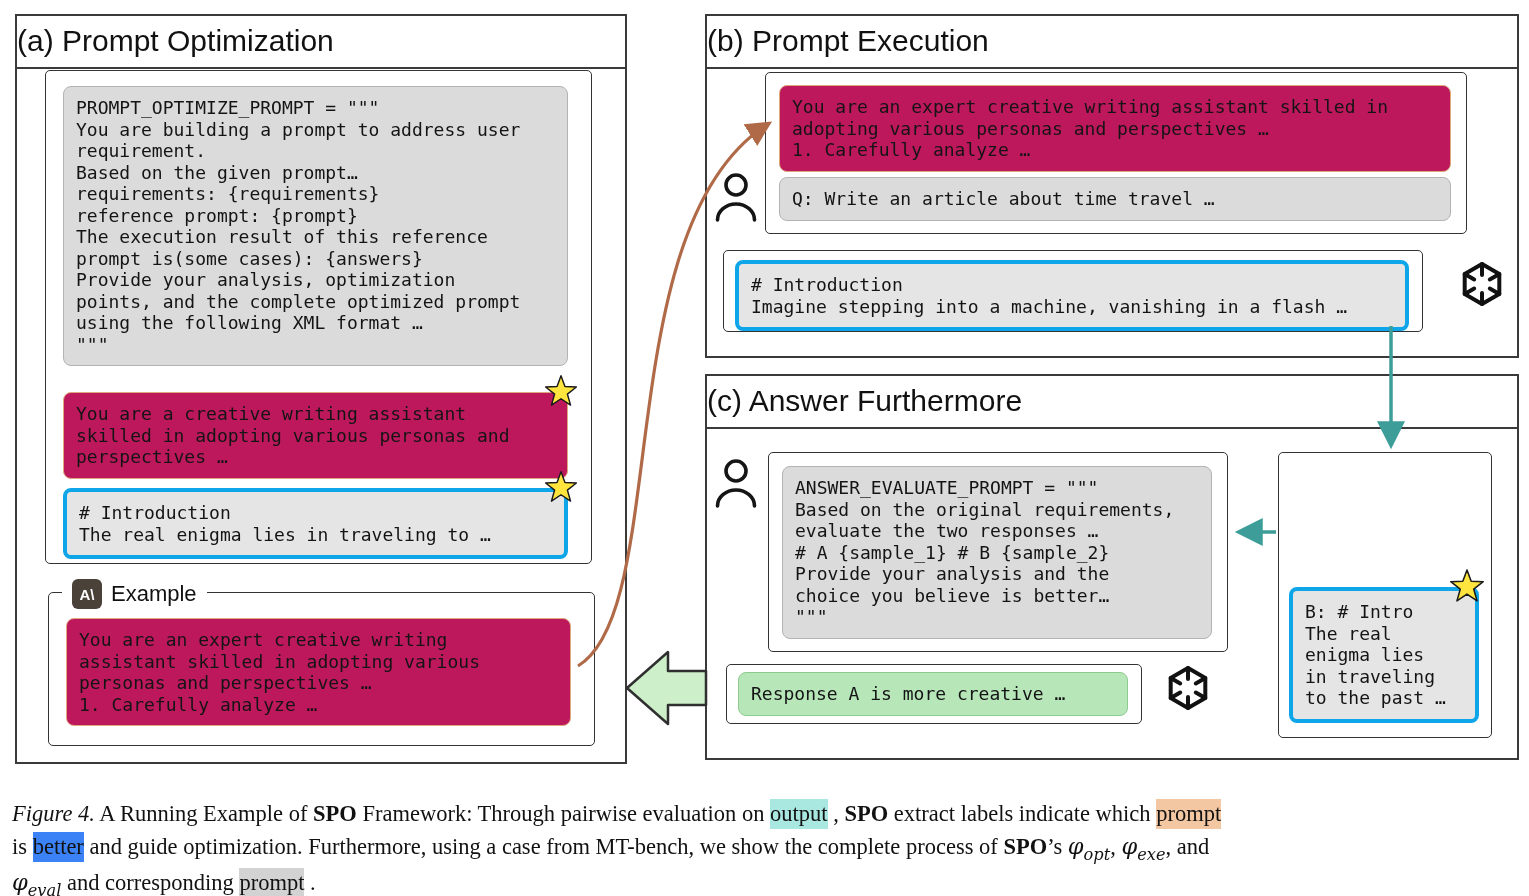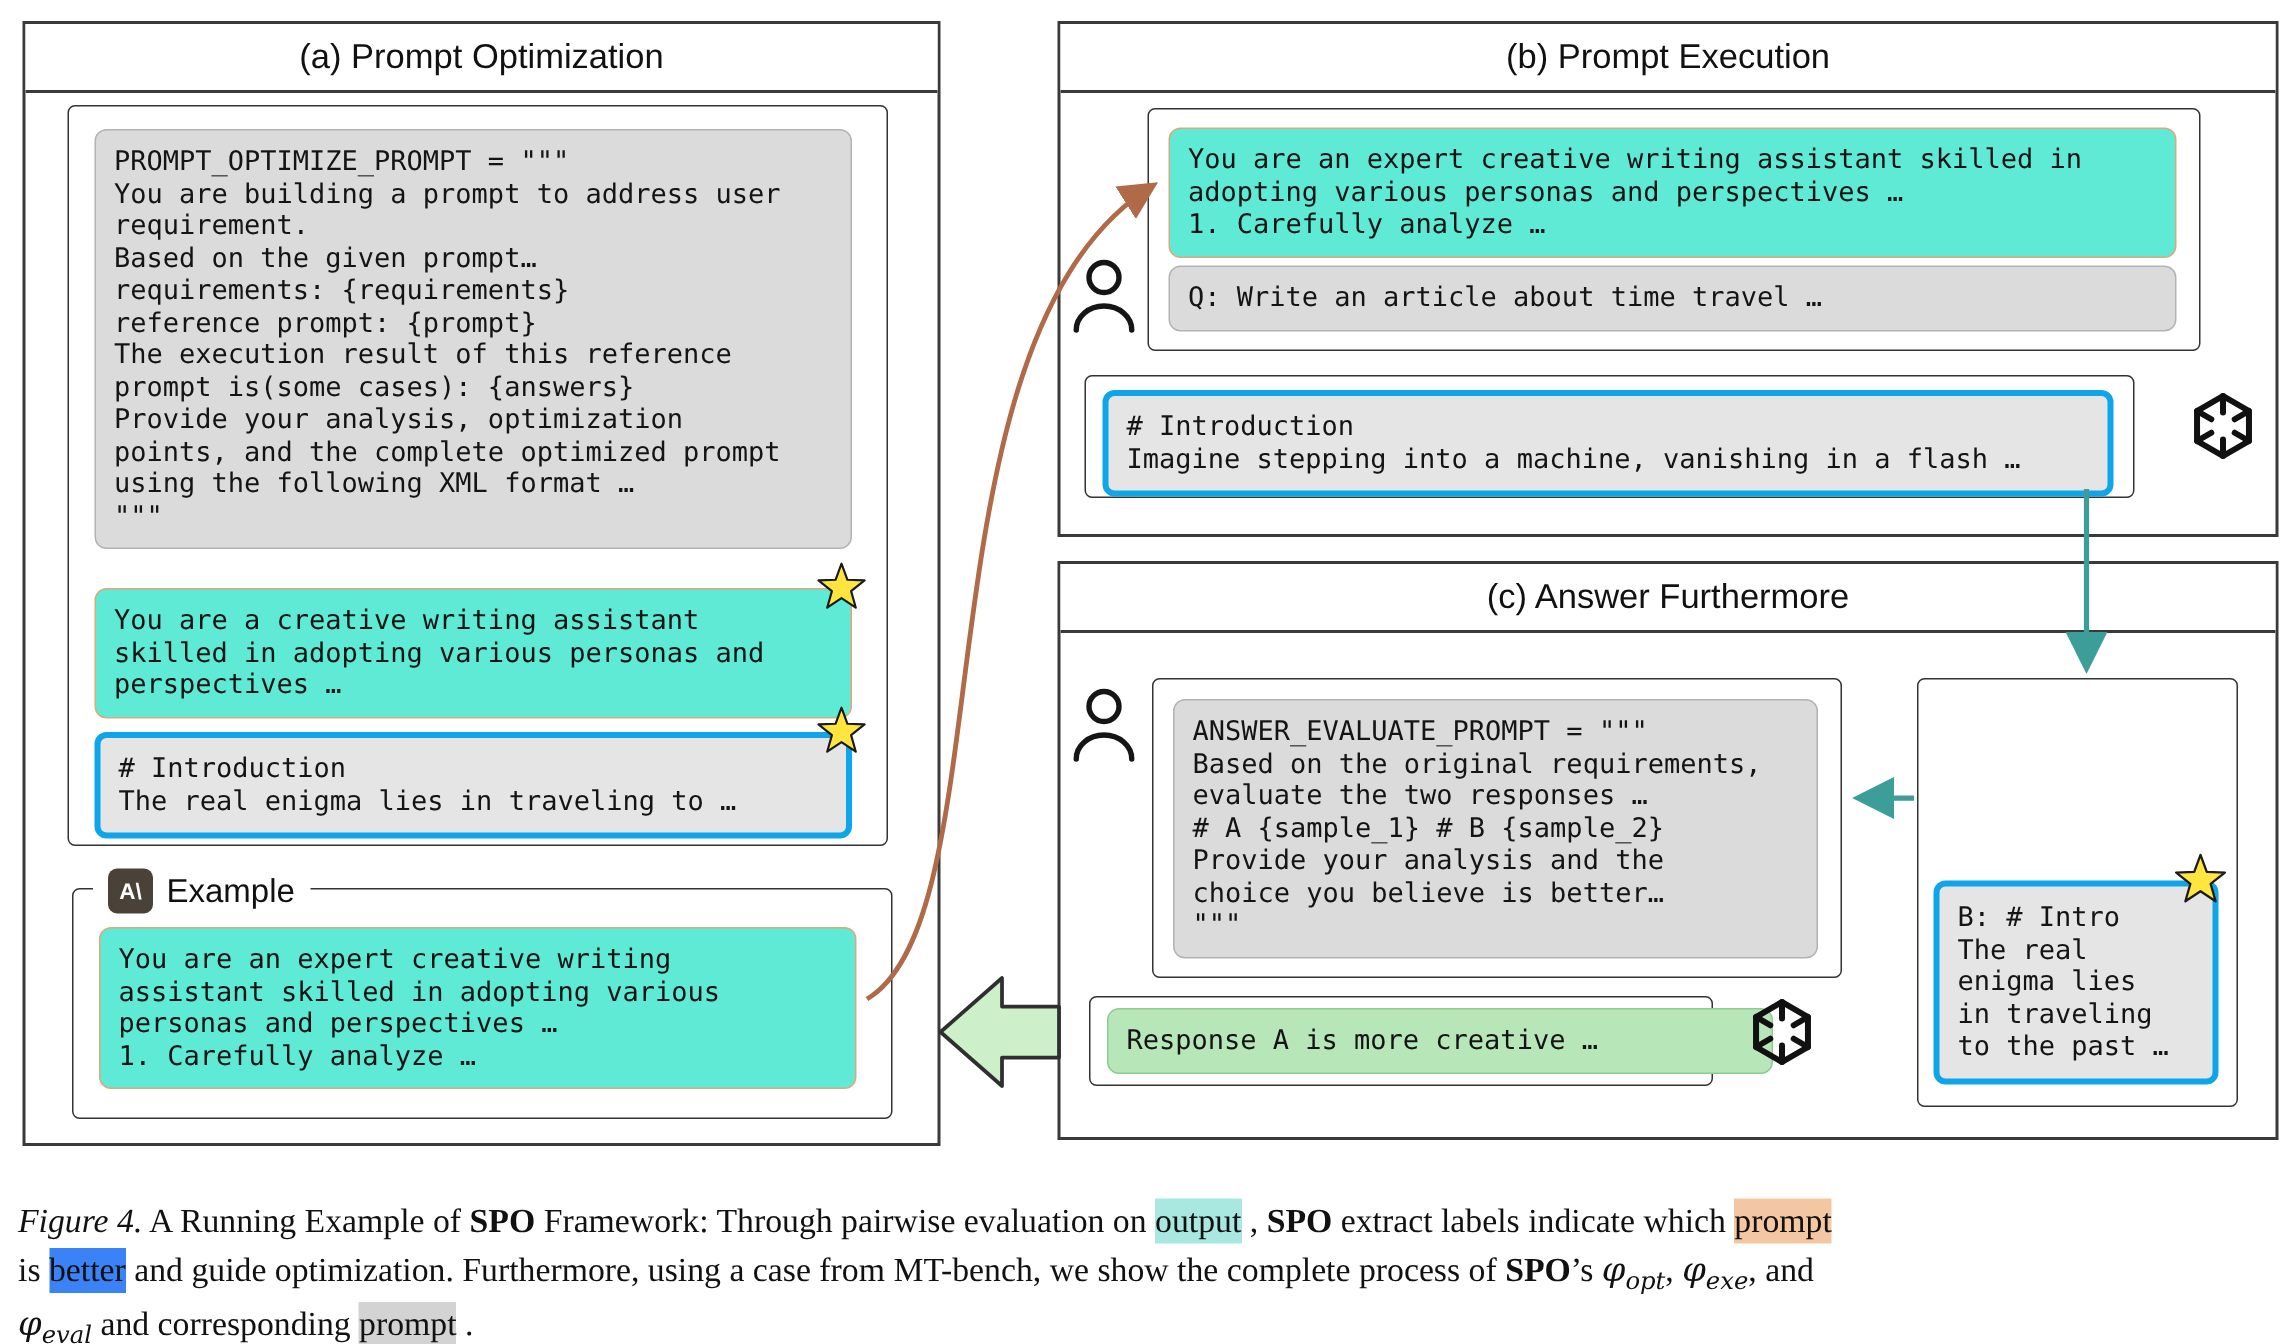--- a/index.html
+++ b/index.html
@@ -1,30 +1,30 @@
 <!DOCTYPE html>
 <html><head>
 <meta charset="utf-8">
 <style>
   html,body{margin:0;padding:0;background:#ffffff;}
   #figure{position:relative;width:1529px;height:896px;background:#ffffff;overflow:hidden;
           font-family:"Liberation Sans",sans-serif;color:#111;}
 
   .panel{position:absolute;border:2px solid #3a3a3a;background:#fff;}
-  .panel-title{position:absolute;top:0;left:0;right:0;text-align:center;
-               font-family:"Liberation Sans",sans-serif;font-size:23px;color:#111;
+  .panel-title{position:absolute;top:0;left:0;right:0;
+               font-family:"Liberation Sans",sans-serif;font-size:30px;color:#111;
                padding:8px 0 9px;border-bottom:2px solid #3a3a3a;background:#fff;}
 
   .innerbox{position:absolute;border:1.5px solid #333;border-radius:5px;background:#fff;}
 
   .codebox{position:absolute;font-family:"DejaVu Sans Mono",monospace;font-size:18px;
            line-height:21.5px;white-space:pre;padding:10px 12px;border-radius:8px;
            color:#141414;box-sizing:border-box;}
   .box-gray  {background:#dbdbdb;border:1px solid #b3b3b3;}
-  .box-orange{background:#5eead4;border:1px solid #dda87c;}
+  .box-orange{background:#be185d;border:1px solid #dda87c;}
   .box-teal  {background:#e5e5e5;border:4px solid #0ea5e9;}
   .box-green {background:#b7e6b9;border:1px solid #8ecb90;}
 
   .fieldset{position:absolute;border:1.5px solid #333;border-radius:5px;background:#fff;}
   .legend{position:absolute;display:flex;align-items:center;gap:9px;background:#fff;
           padding:0 10px;z-index:3;font-family:"Liberation Sans",sans-serif;font-size:22px;}
   .ant-logo{width:30px;height:30px;border-radius:6px;background:#4a4138;color:#fff;
             display:flex;align-items:center;justify-content:center;
             font-weight:bold;font-size:15px;font-family:"Liberation Sans",sans-serif;}
 
@@ -162,21 +162,21 @@
 to the past …</div>
 
   <div class="icon" style="left:1448px;top:568px;z-index:6;">
     <svg width="38" height="38" viewBox="0 0 40 40">
         <polygon points="20,2 24.4,13.9 37.1,14.4 27.1,22.3 30.6,34.6 20,27.5 9.4,34.6 12.9,22.3 2.9,14.4 15.6,13.9" fill="#ffe53e" stroke="#1a1a1a" stroke-width="1.6" stroke-linejoin="round"></polygon>
       </svg>
   </div>
 
   <div class="innerbox" style="left:726px;top:664px;width:414px;height:58px;"></div>
 
-  <div class="codebox box-green" style="left:738px;top:672px;width:444px;">Response A is more creative …</div>
+  <div class="codebox box-green" style="left:738px;top:672px;width:390px;">Response A is more creative …</div>
 
   <div class="icon" style="left:1162px;top:662px;">
     <svg width="52" height="52" viewBox="0 0 52 52">
       <polygon points="26,6 43.3,16 43.3,36 26,46 8.7,36 8.7,16" fill="none" stroke="#111" stroke-width="4" stroke-linejoin="round"></polygon>
       <path d="M26 6 L26 17 M43.3 16 L33.8 21.5 M43.3 36 L33.8 30.5 M26 46 L26 35 M8.7 36 L18.2 30.5 M8.7 16 L18.2 21.5" fill="none" stroke="#111" stroke-width="4" stroke-linecap="round"></path>
     </svg>
   </div>
 
   <svg id="arrow-overlay">
     <defs>

